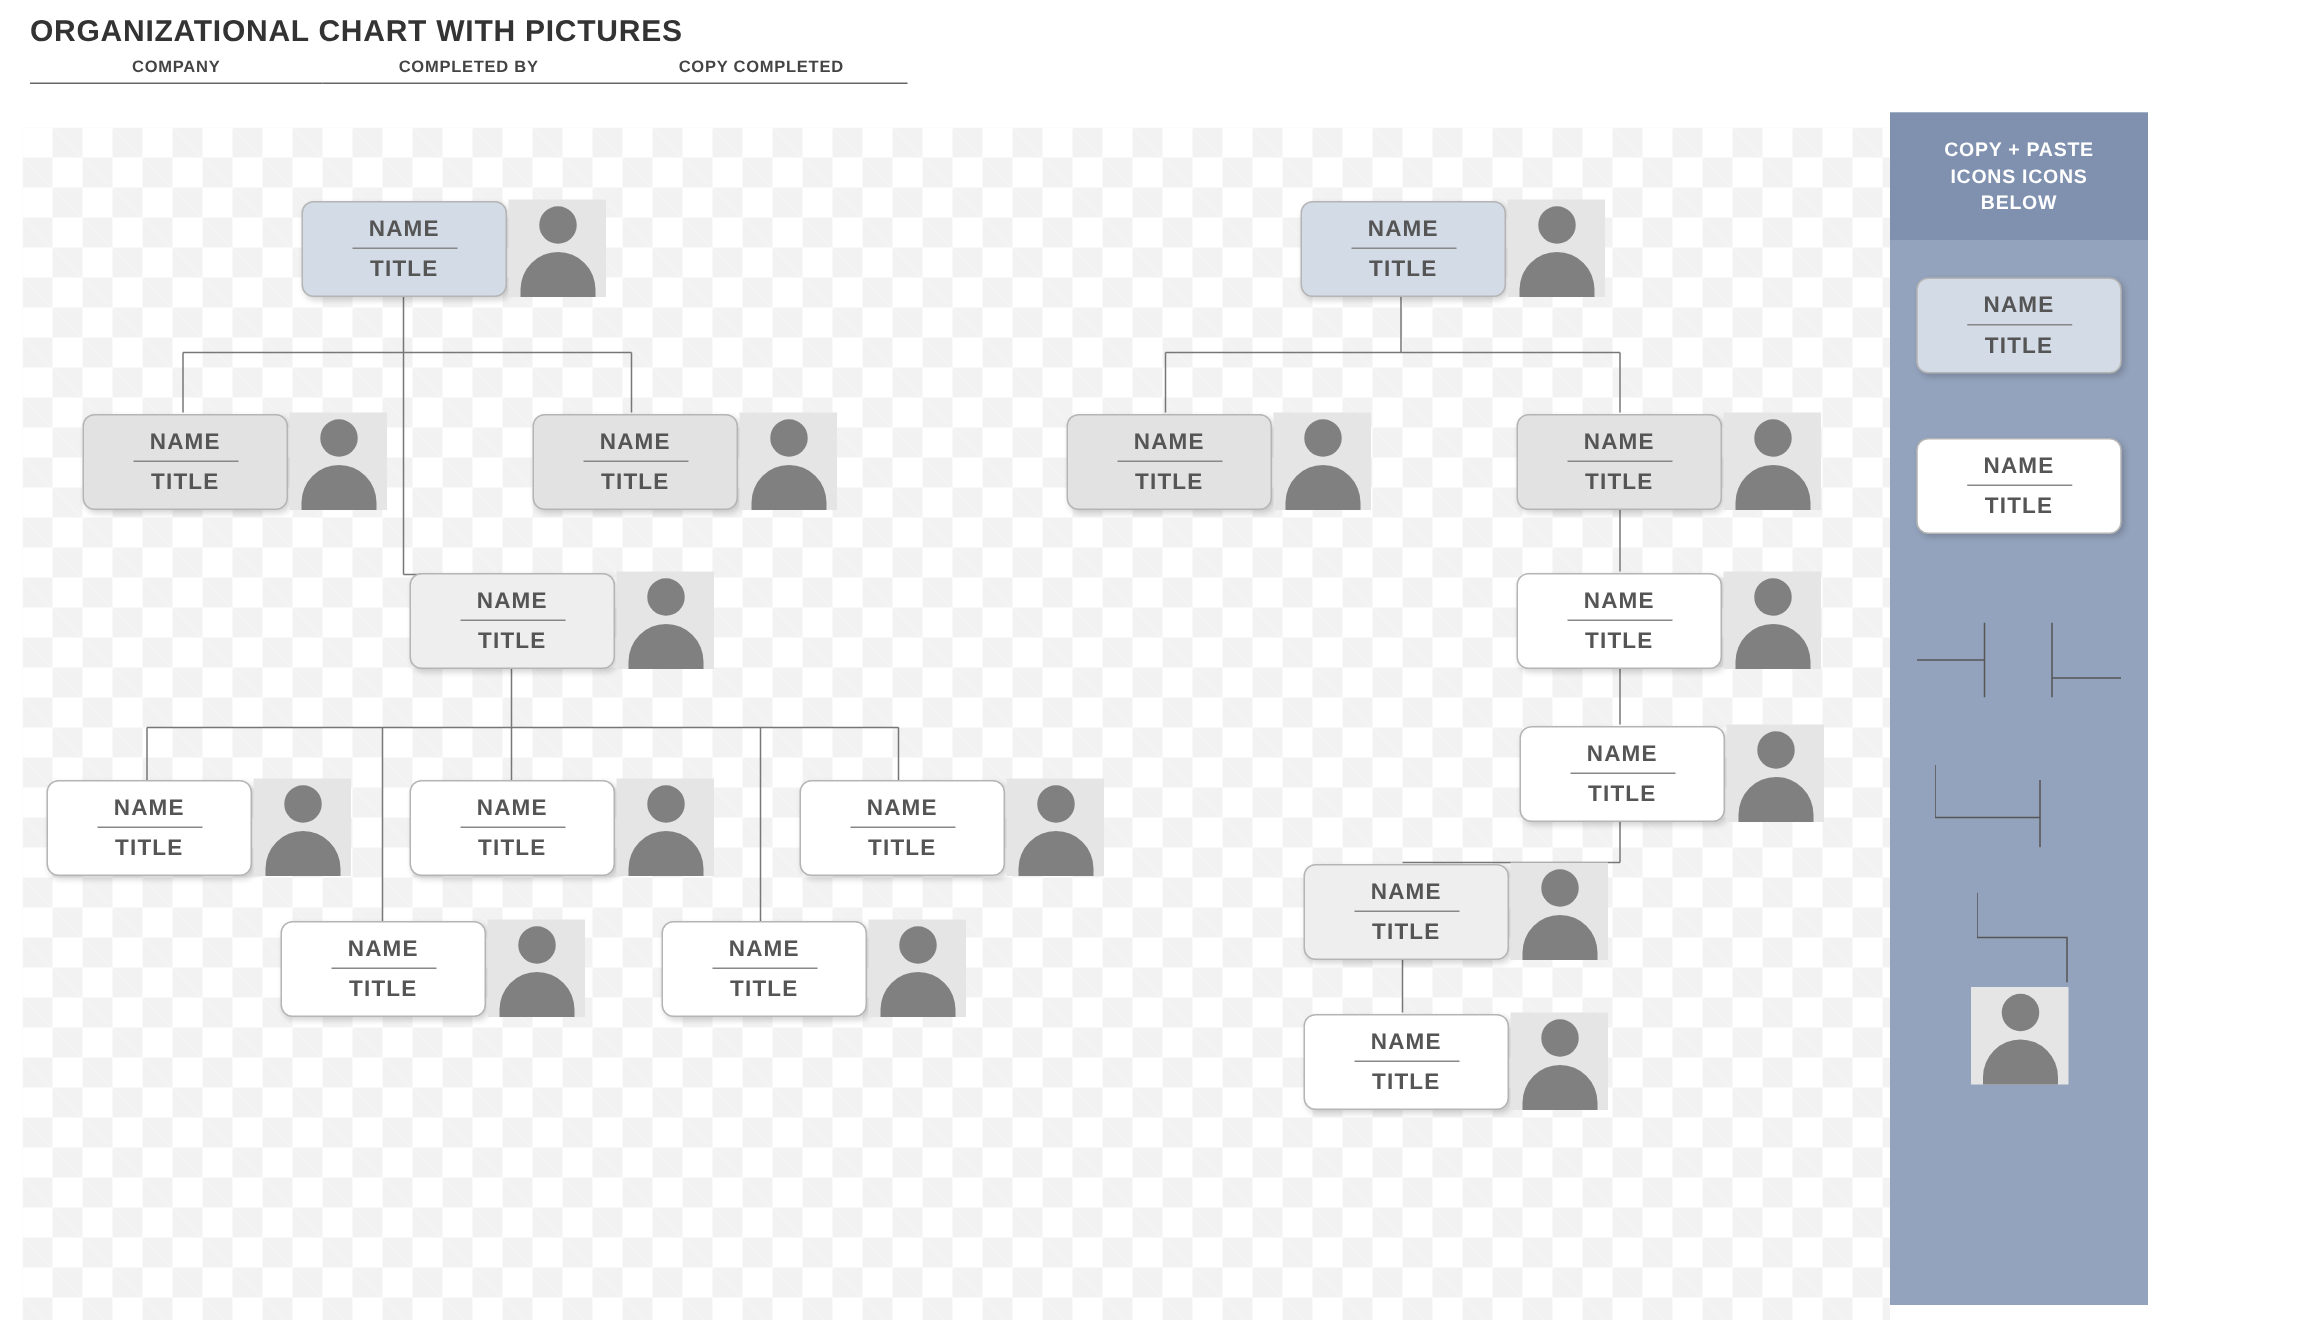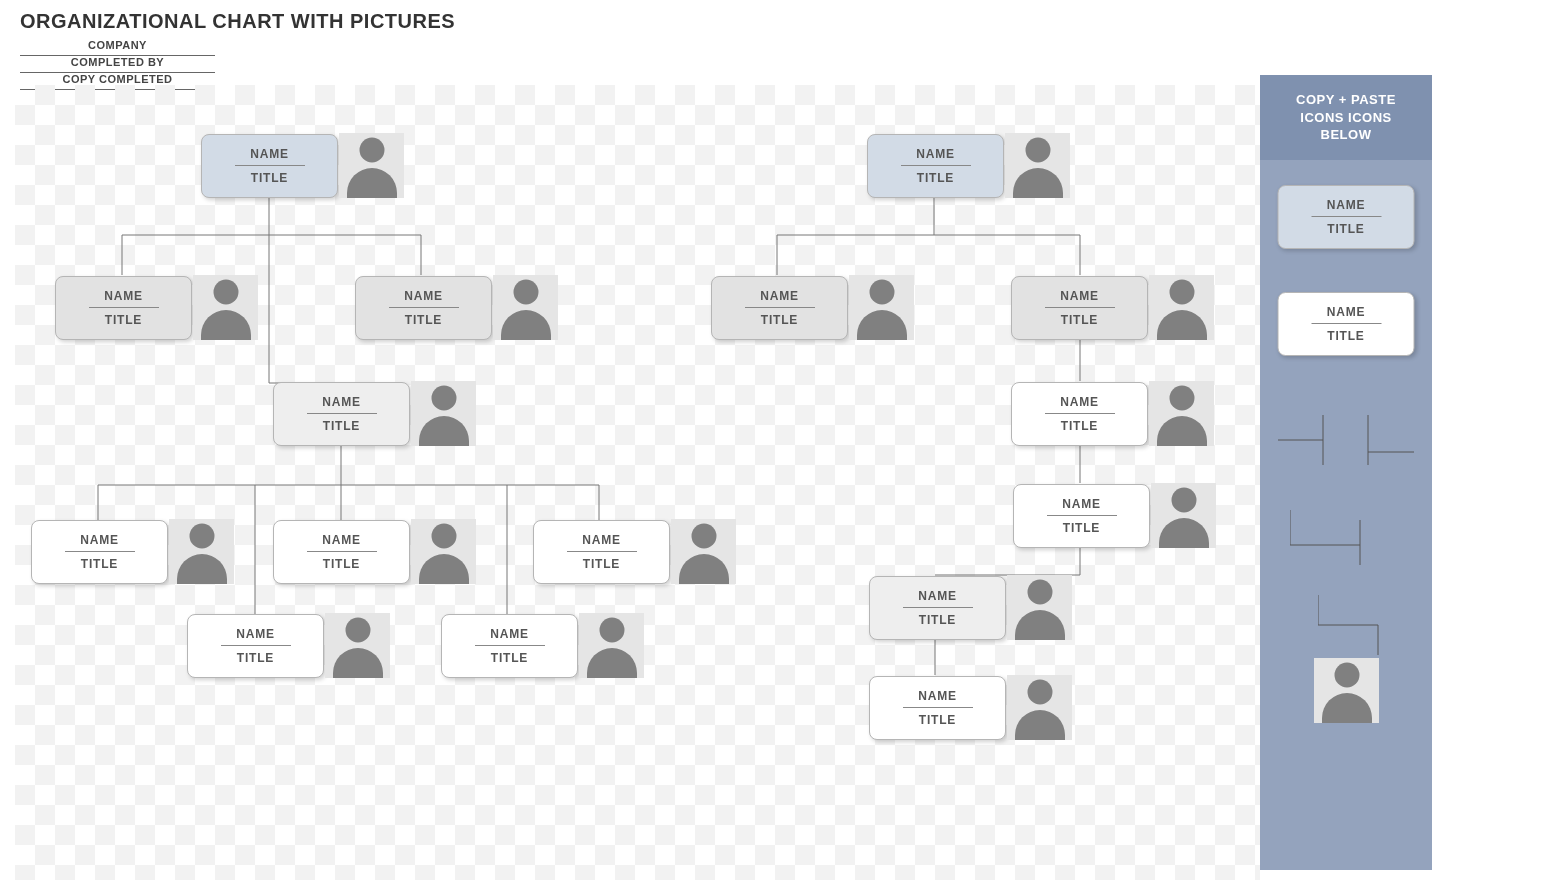--- a/index.html
+++ b/index.html
@@ -6,21 +6,20 @@
   body{width:1545px;height:894px;overflow:hidden;position:relative;color:#444;}
 
   
   .page-title{
     font-size:20px;font-weight:700;letter-spacing:.5px;
     color:#333;padding:10px 20px 6px 20px;
   }
   .meta-row{
     display:flex;gap:0;font-size:11px;font-weight:700;color:#444;
     padding-left:20px;
-    flex-direction:column;
   }
   .meta-row .col{
     width:195px;text-align:center;border-bottom:1px solid #666;
     padding-bottom:4px;letter-spacing:.5px;
   }
 
   
   .canvas{
     position:absolute;left:15px;top:85px;width:1245px;height:795px;
     background-image:
@@ -40,21 +39,21 @@
     text-align:center;padding:16px 8px;letter-spacing:.5px;line-height:1.35;
   }
   .sidebar-body{position:relative;}
 
   
   .node{position:absolute;display:flex;align-items:center;}
   .card{
     width:135px;height:62px;border-radius:8px;border:1px solid #b5b5b5;
     background:#fff;box-shadow:2px 2px 4px rgba(0,0,0,.18);
     display:flex;flex-direction:column;align-items:center;justify-content:center;
-    font-size:12px;font-weight:700;letter-spacing:.8px;color:#555;
+    font-size:15px;font-weight:700;letter-spacing:.8px;color:#555;
   }
   .card .name{padding-bottom:4px;border-bottom:1px solid #888;width:70px;text-align:center;}
   .card .title{padding-top:5px;}
 
   .card.blue  {background:#d2dbe6;}
   .card.grey  {background:#e2e2e2;}
   .card.light {background:#eeeeee;}
   .card.white {background:#ffffff;}
 
   .avatar{

